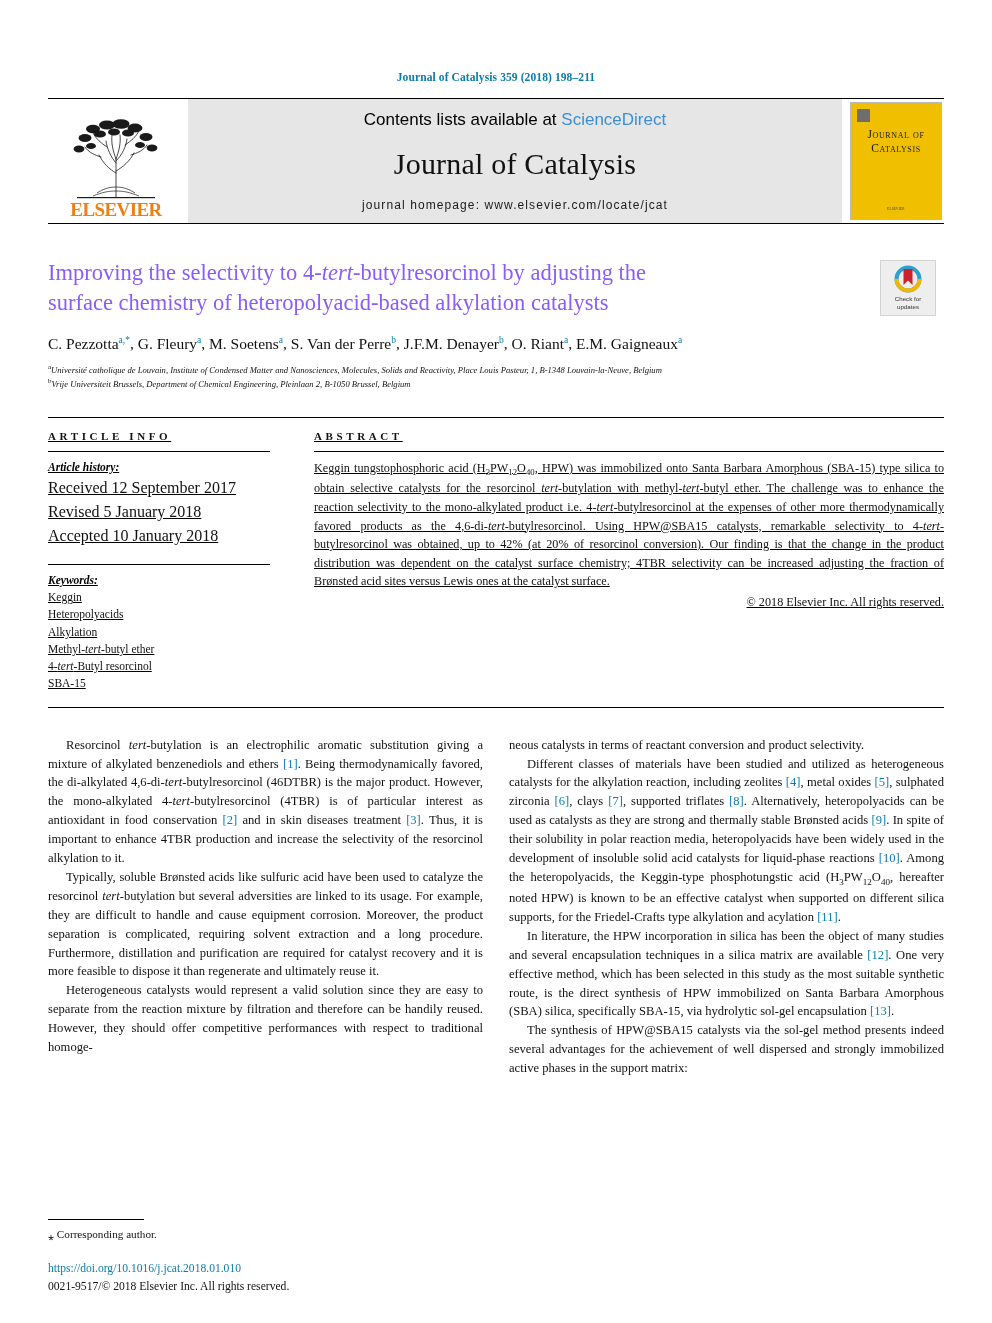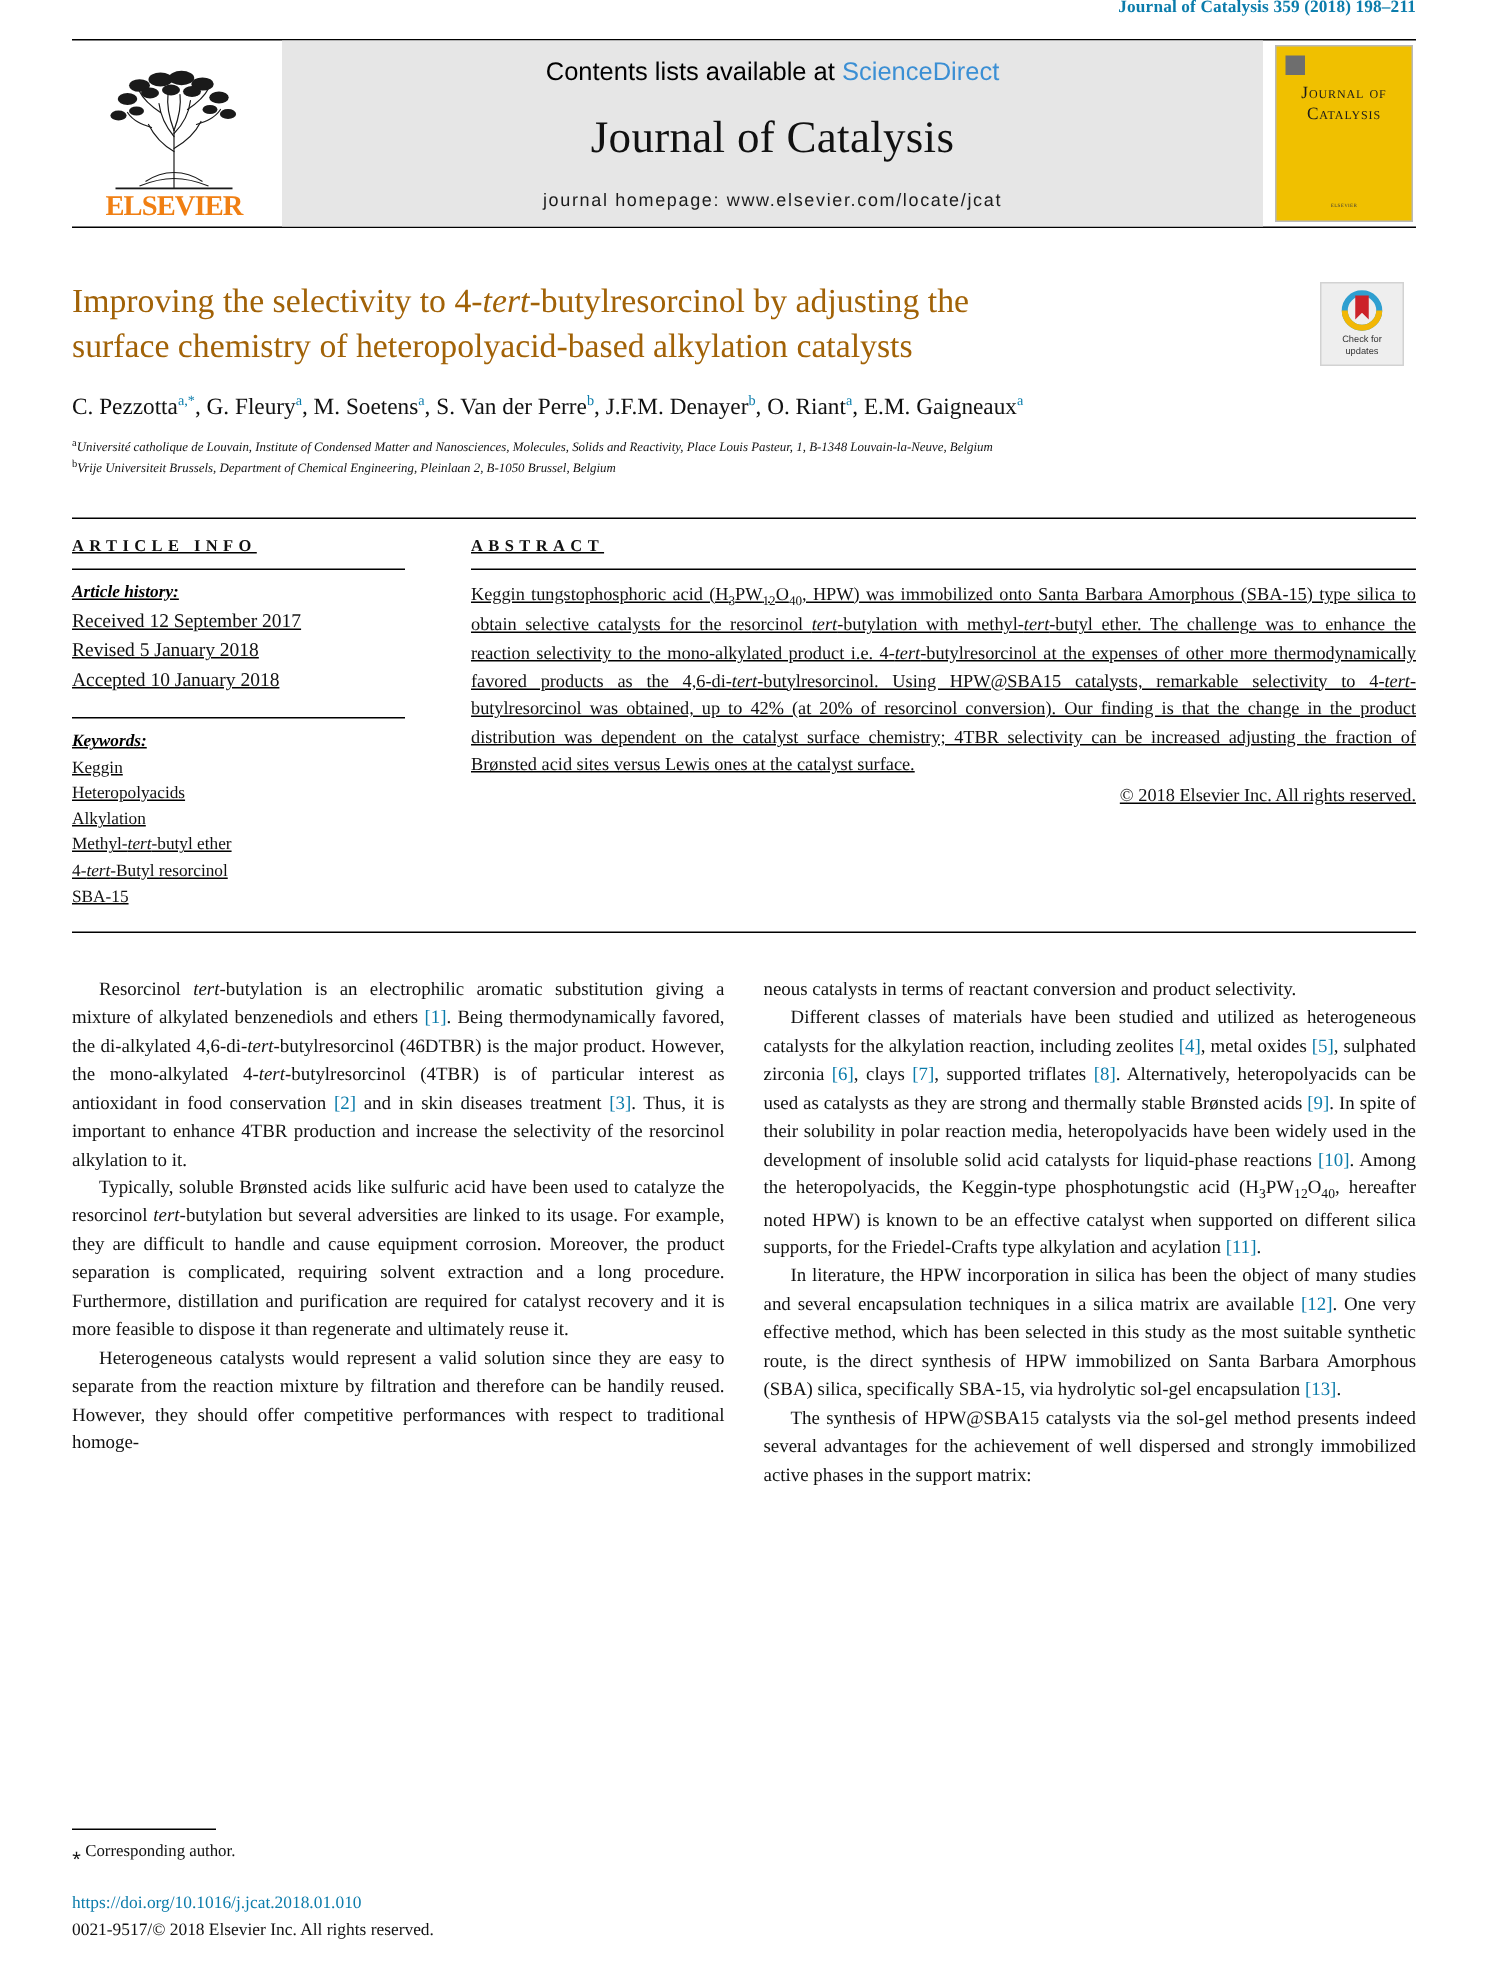--- a/index.html
+++ b/index.html
@@ -18,26 +18,27 @@
   .page {
     position: relative;
     width: 992px;
     height: 1323px;
     box-sizing: border-box;
     padding: 0 48px;
   }
 
   
   .running-head {
-    text-align: right;
+    text-align: center;
     color: #0b7cab;
     font-family: "Liberation Serif", serif;
     font-weight: bold;
     font-size: 11.5px;
     letter-spacing: .1px;
+    padding-top: 72px;
     line-height: 1;
   }
 
   
   .masthead {
     margin-top: 14px;
     border-top: 1.6px solid #000;
     border-bottom: 1.6px solid #000;
     height: 126px;
     display: flex;
@@ -139,21 +140,21 @@
   
   .title-block {
     margin-top: 34px;
     position: relative;
     padding-right: 120px;
   }
   .article-title {
     font-family: "Liberation Serif", serif;
     font-size: 22.5px;
     line-height: 1.34;
-    color: #a16207;
+    color: #8b5cf6;
     margin: 0;
     font-weight: normal;
   }
   .article-title i { font-style: italic; }
   .crossmark {
     position: absolute;
     right: 8px;
     top: 2px;
     width: 56px;
     height: 56px;
@@ -225,21 +226,21 @@
   }
   .rule { border-top: 1.4px solid #000; margin: 0 0 7px 0; }
   .rule-thin { border-top: 1px solid #000; margin: 16px 0 7px 0; }
   .info-label {
     font-style: italic;
     font-weight: bold;
     font-size: 11.5px;
     line-height: 1.5;
   }
   .info-line {
-    font-size: 13px;
+    font-size: 16px;
     line-height: 1.5;
     color: #111;
   }
   .kw-line { font-size: 11.5px; line-height: 1.5; color: #111; }
   .kw-line i { font-style: italic; }
   .abstract-body {
     font-size: 12.2px;
     line-height: 1.52;
     text-align: justify;
     color: #111;

